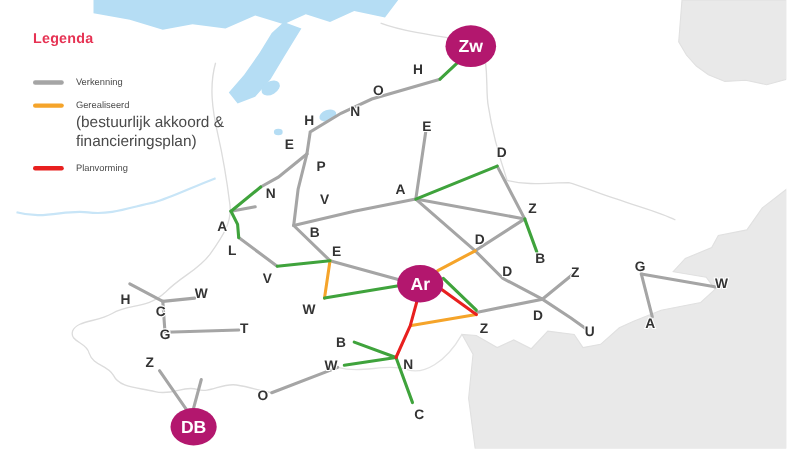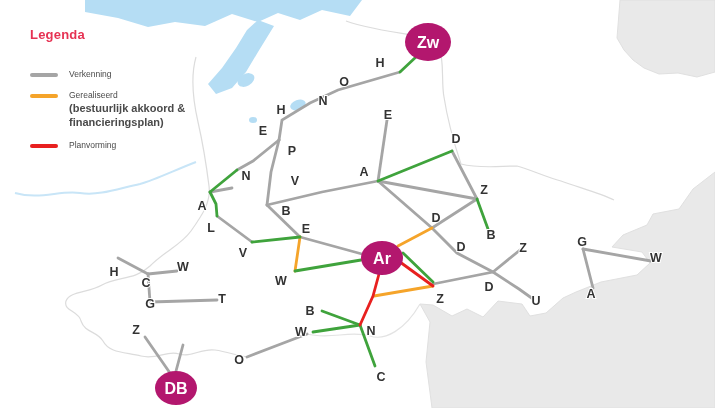--- a/index.html
+++ b/index.html
@@ -4,21 +4,21 @@
 <style>
   html,body{margin:0;padding:0;width:715px;height:408px;overflow:hidden;
     font-family:"Liberation Sans",sans-serif;background:#ffffff;}
   #stage{position:relative;width:715px;height:408px;background:#ffffff;}
   #map{position:absolute;left:0;top:0;}
   .legend{position:absolute;left:30px;top:27px;width:225px;}
   .legend-title{font-size:13px;font-weight:bold;color:#e63253;margin-bottom:27px;letter-spacing:.2px;}
   .legend-row{display:flex;align-items:flex-start;margin-bottom:10px;}
   .swatch{width:28px;height:4px;border-radius:2px;margin-top:4px;margin-right:11px;flex:none;}
   .legend-label{font-size:8.5px;color:#4a4a4a;line-height:1.3;}
-  .legend-sub{font-size:11px;color:#4a4a4a;font-weight:bold;}
+  .legend-sub{font-size:14px;color:#4a4a4a;}
   .node-letter{font-size:12.5px;font-weight:600;fill:#333;paint-order:stroke;stroke:#ffffff;stroke-width:2px;}
   .hub-text{font-size:16px;font-weight:bold;fill:#ffffff;}
 </style>
 </head>
 <body>
 
 <div id="stage">
   <svg id="map" width="715" height="408" viewBox="0 0 715 408">
 
     <g>

